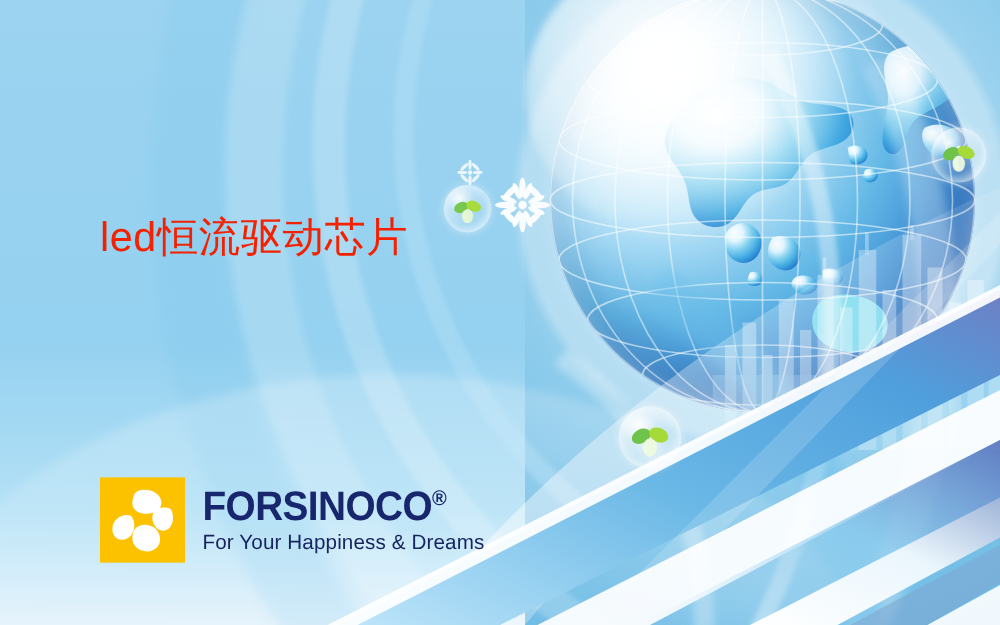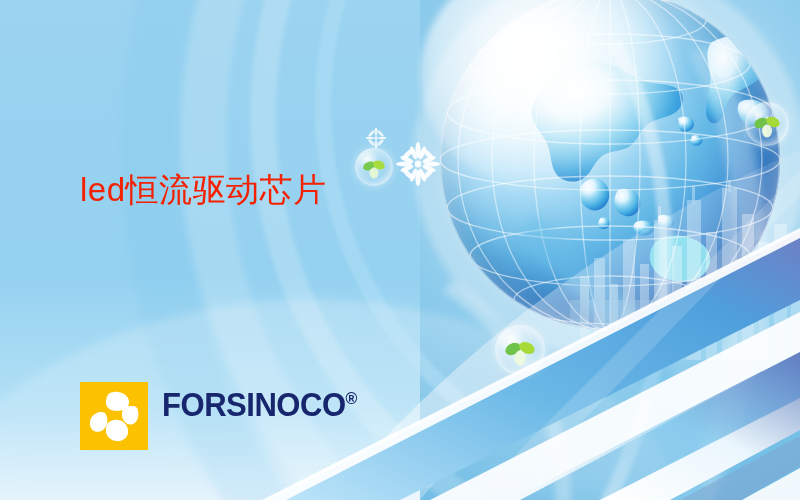--- a/index.html
+++ b/index.html
@@ -383,16 +383,17 @@
 
         <path d="M57,26 C60,32 58,40 53,42 C48,44 43,40 42,34 C41,28 45,24 50,24 C53,24 56,24 57,26 Z"></path>
 
         <path d="M34,38 C41,37 47,41 48,48 C49,55 43,60 36,59 C29,58 25,53 26,46 C27,41 29,39 34,38 Z"></path>
 
         <path d="M25,31 C29,36 28,44 23,48 C17,52 11,49 10,43 C9,36 14,31 20,30 C22,30 24,30 25,31 Z"></path>
       </g>
     </svg>
     <div id="logo-text">
       <div id="brand"><span>FORSINOCO</span><span class="reg">®</span></div>
+      <div id="tagline">For Your Happiness &amp; Dreams</div>
     </div>
   </div>
 
 </div>
 
 </body></html>

